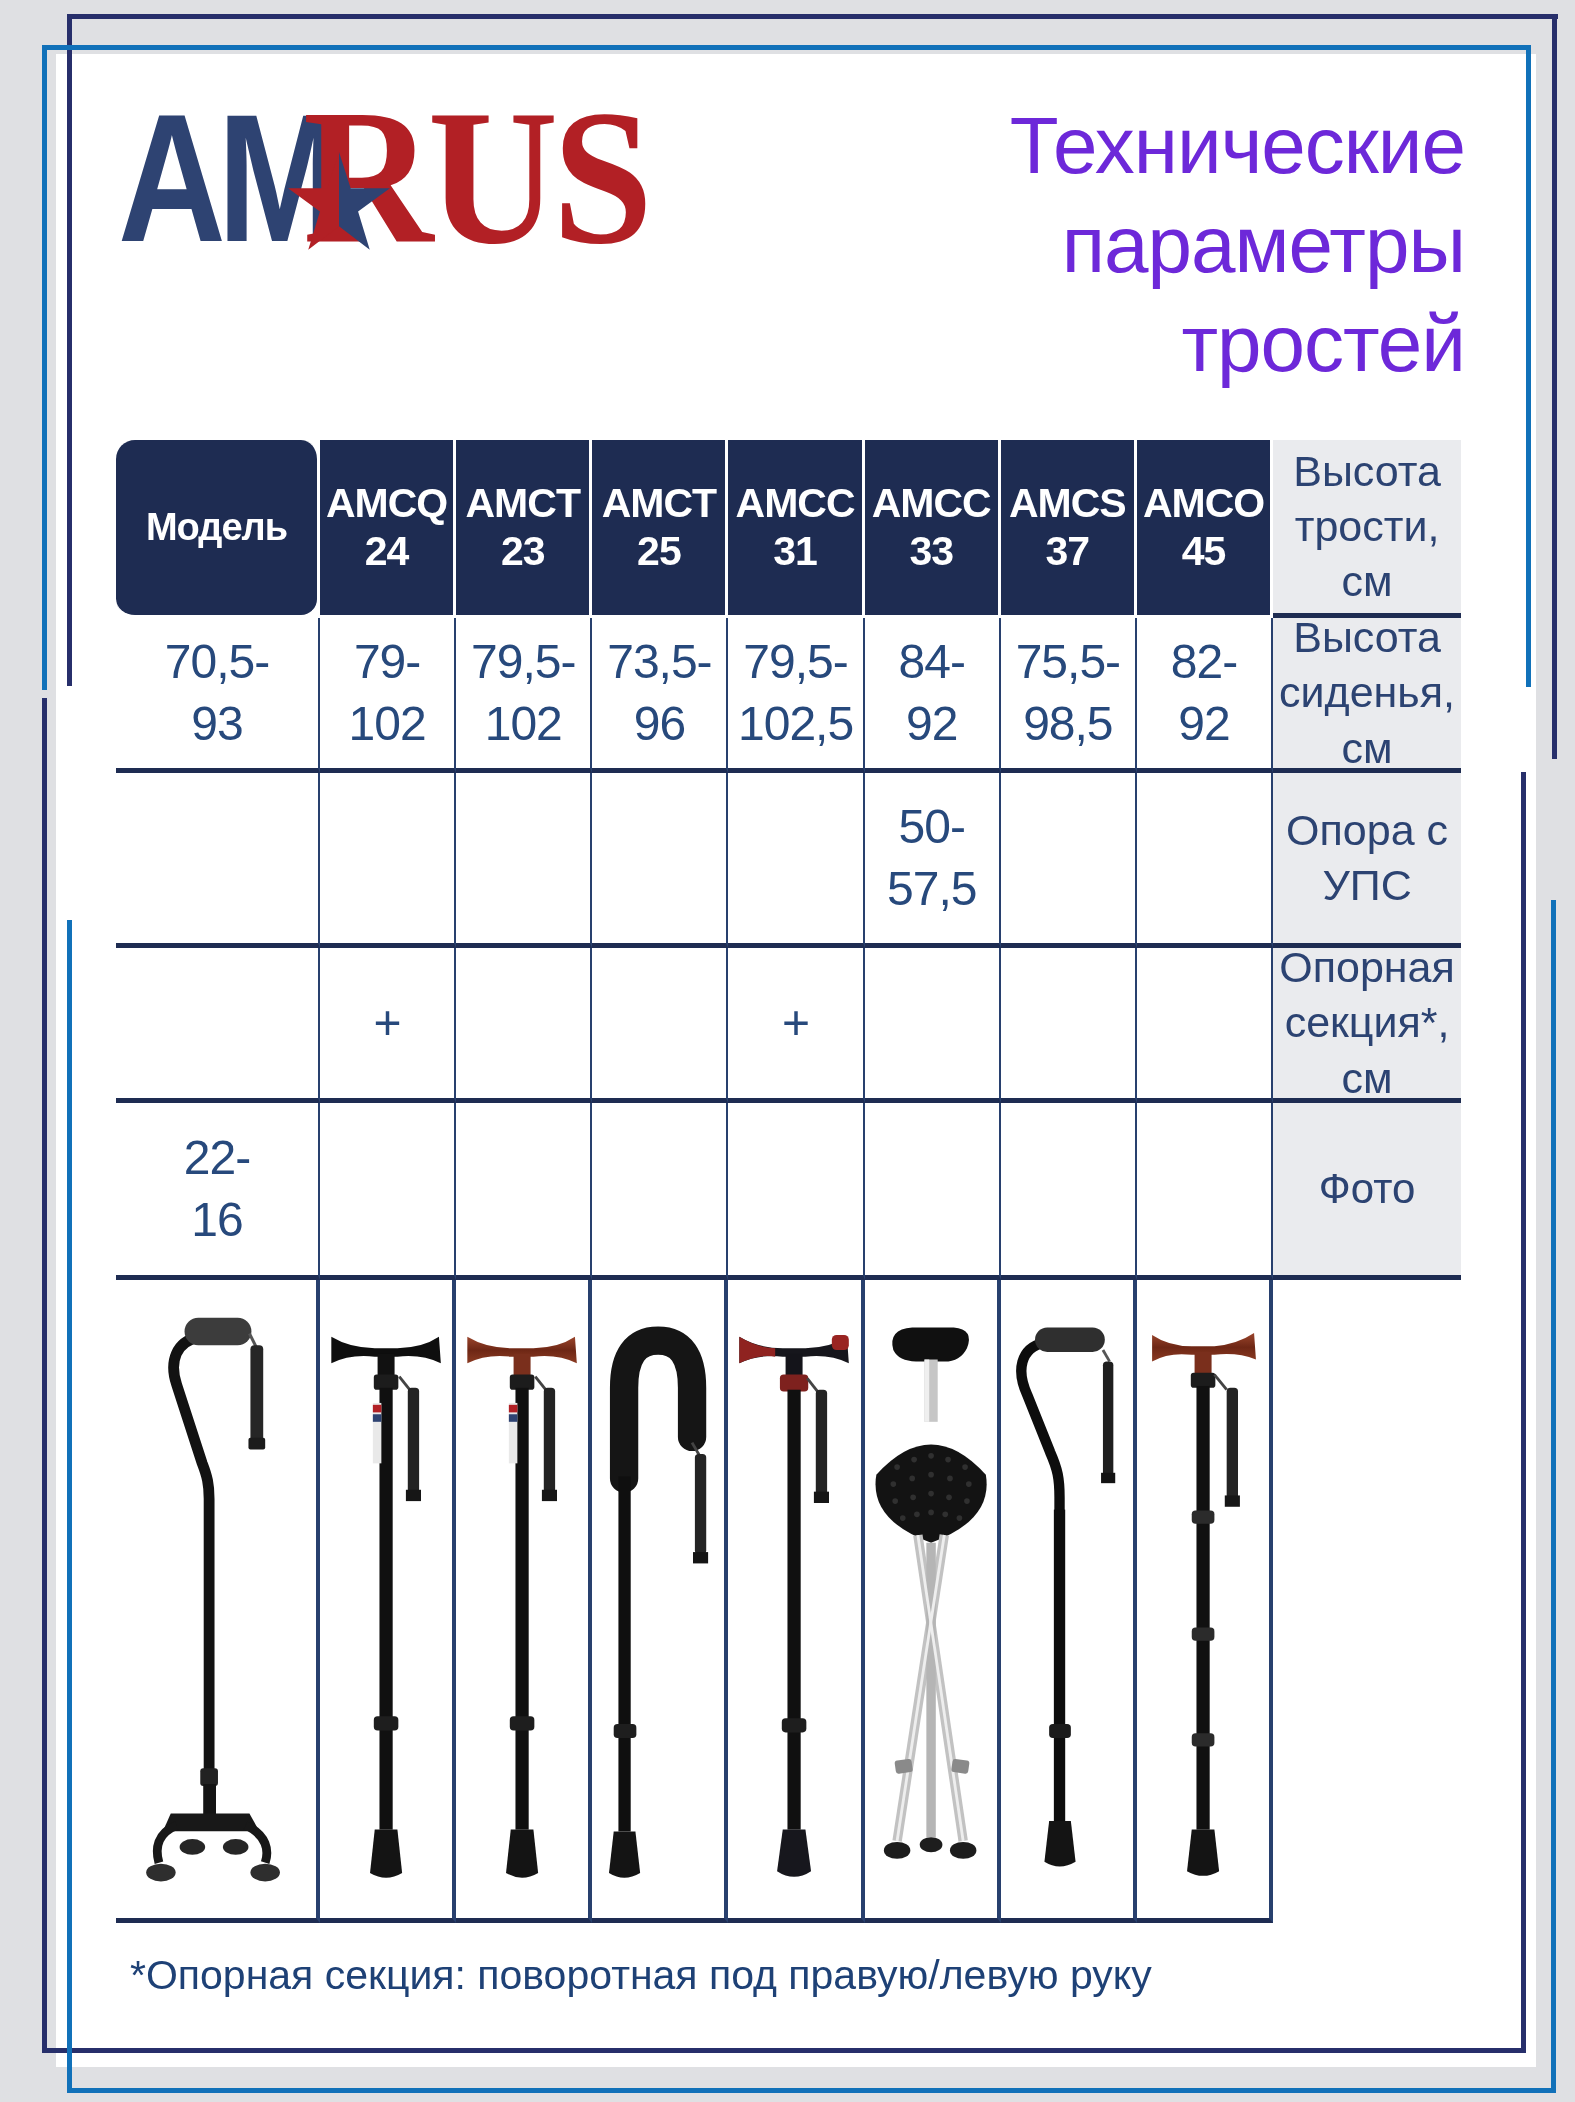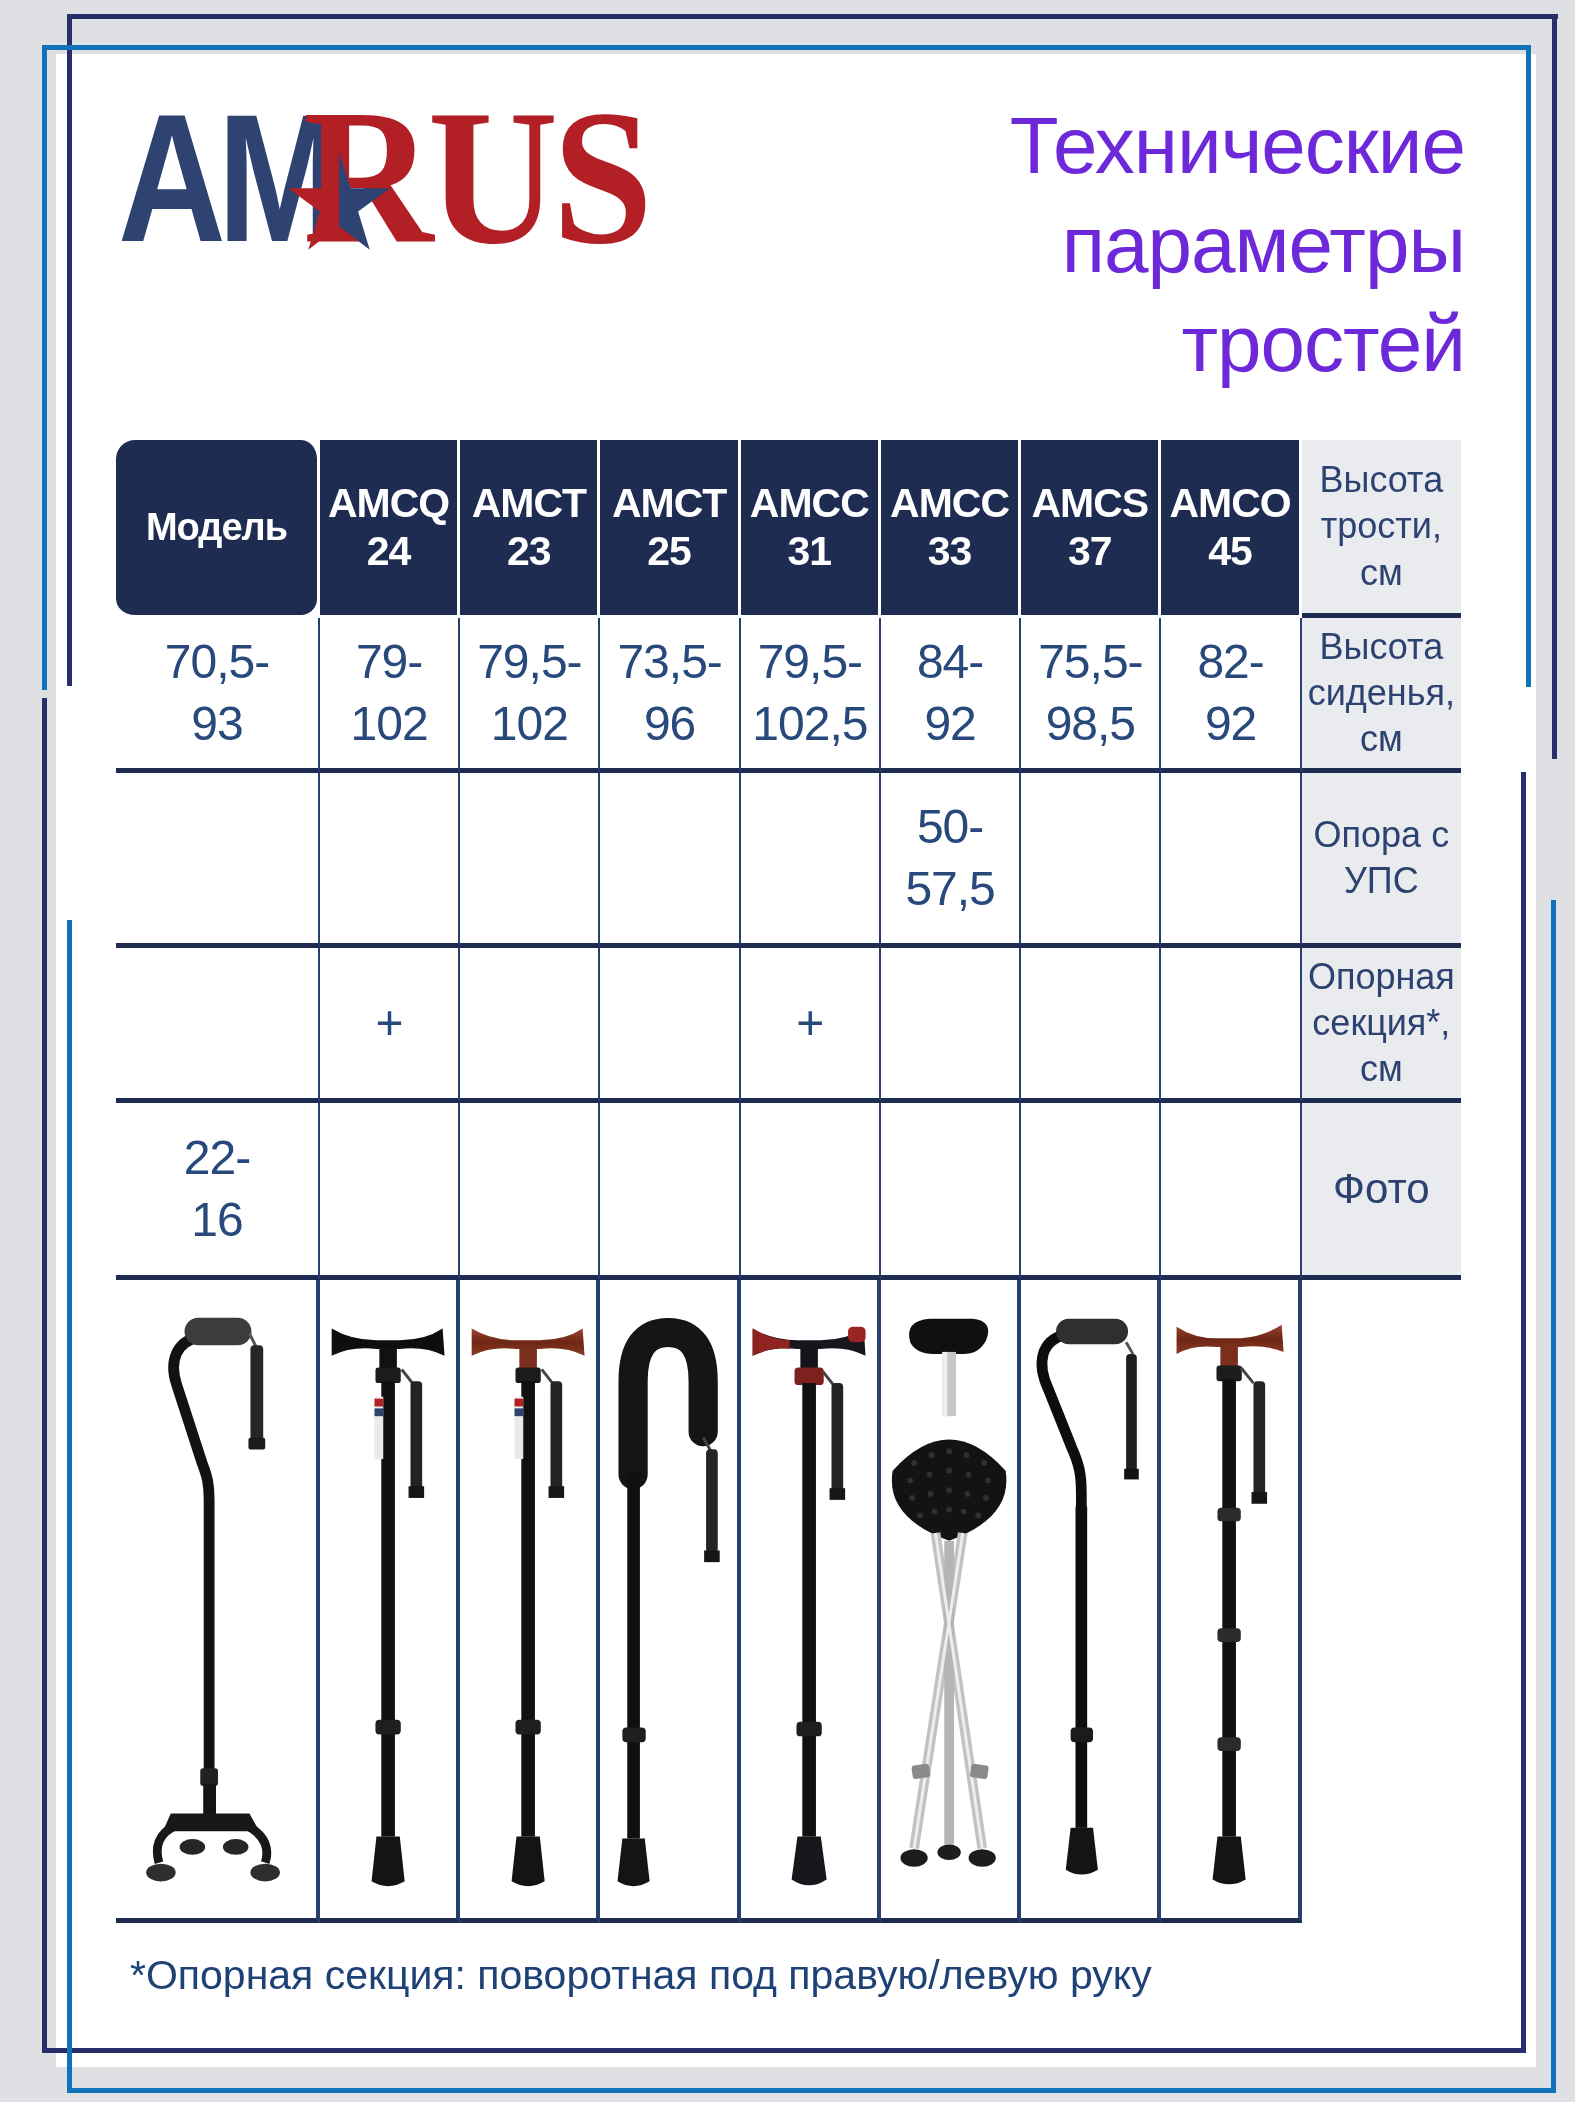--- a/index.html
+++ b/index.html
@@ -52,21 +52,21 @@
     grid-template-columns:204px repeat(8,1fr);
     grid-template-rows:178px 155px 175px 155px 177px 643px;
   }
   .cell{display:flex;align-items:center;justify-content:center;text-align:center;white-space:pre-line;box-sizing:border-box;}
   .h{
     background:#1e2c52;color:#ffffff;font-weight:700;font-size:41px;line-height:1.15;
     border-right:3px solid #ffffff;border-bottom:3px solid #ffffff;letter-spacing:-1px;
   }
   .h.model{font-size:38px;border-radius:19px;}
   .lab{
-    background:#eaebee;color:#2c4372;font-size:36px;line-height:1.28;
+    background:#eaebee;color:#2c4372;font-size:43px;line-height:1.28;
     border-right:2px solid #28406e;border-bottom:5px solid #1e2c52;
     padding:0 6px;
   }
   .val{
     background:#ffffff;color:#27497c;font-size:48px;line-height:1.3;
     border-right:2px solid #28406e;border-bottom:5px solid #1e2c52;
     letter-spacing:-1px;
   }
   .photo-lab{font-size:42px;}
   .ph{

